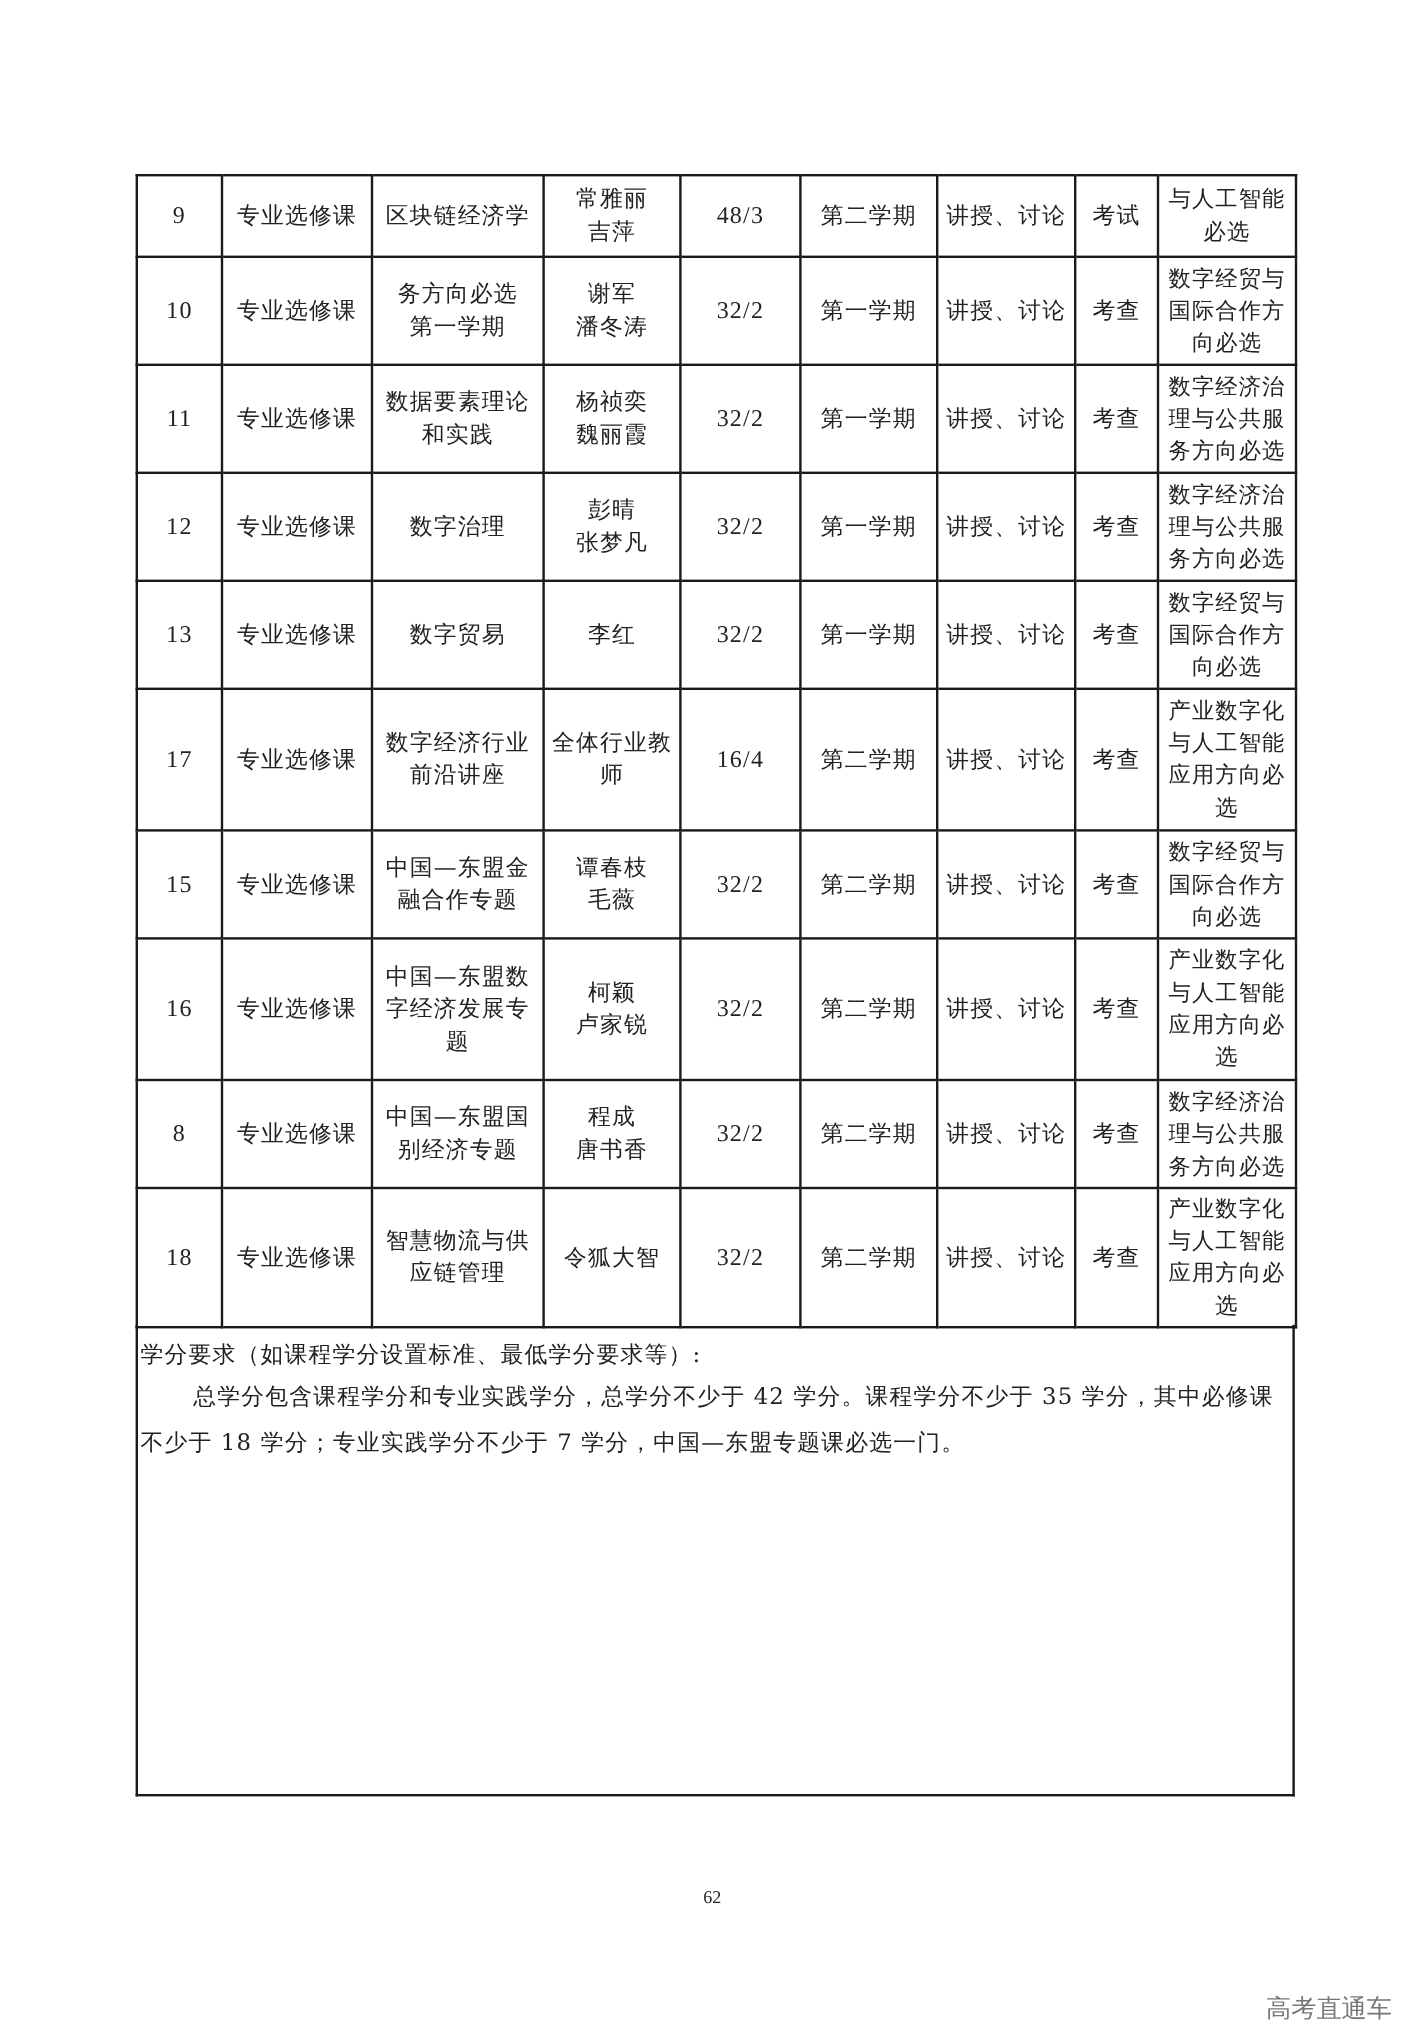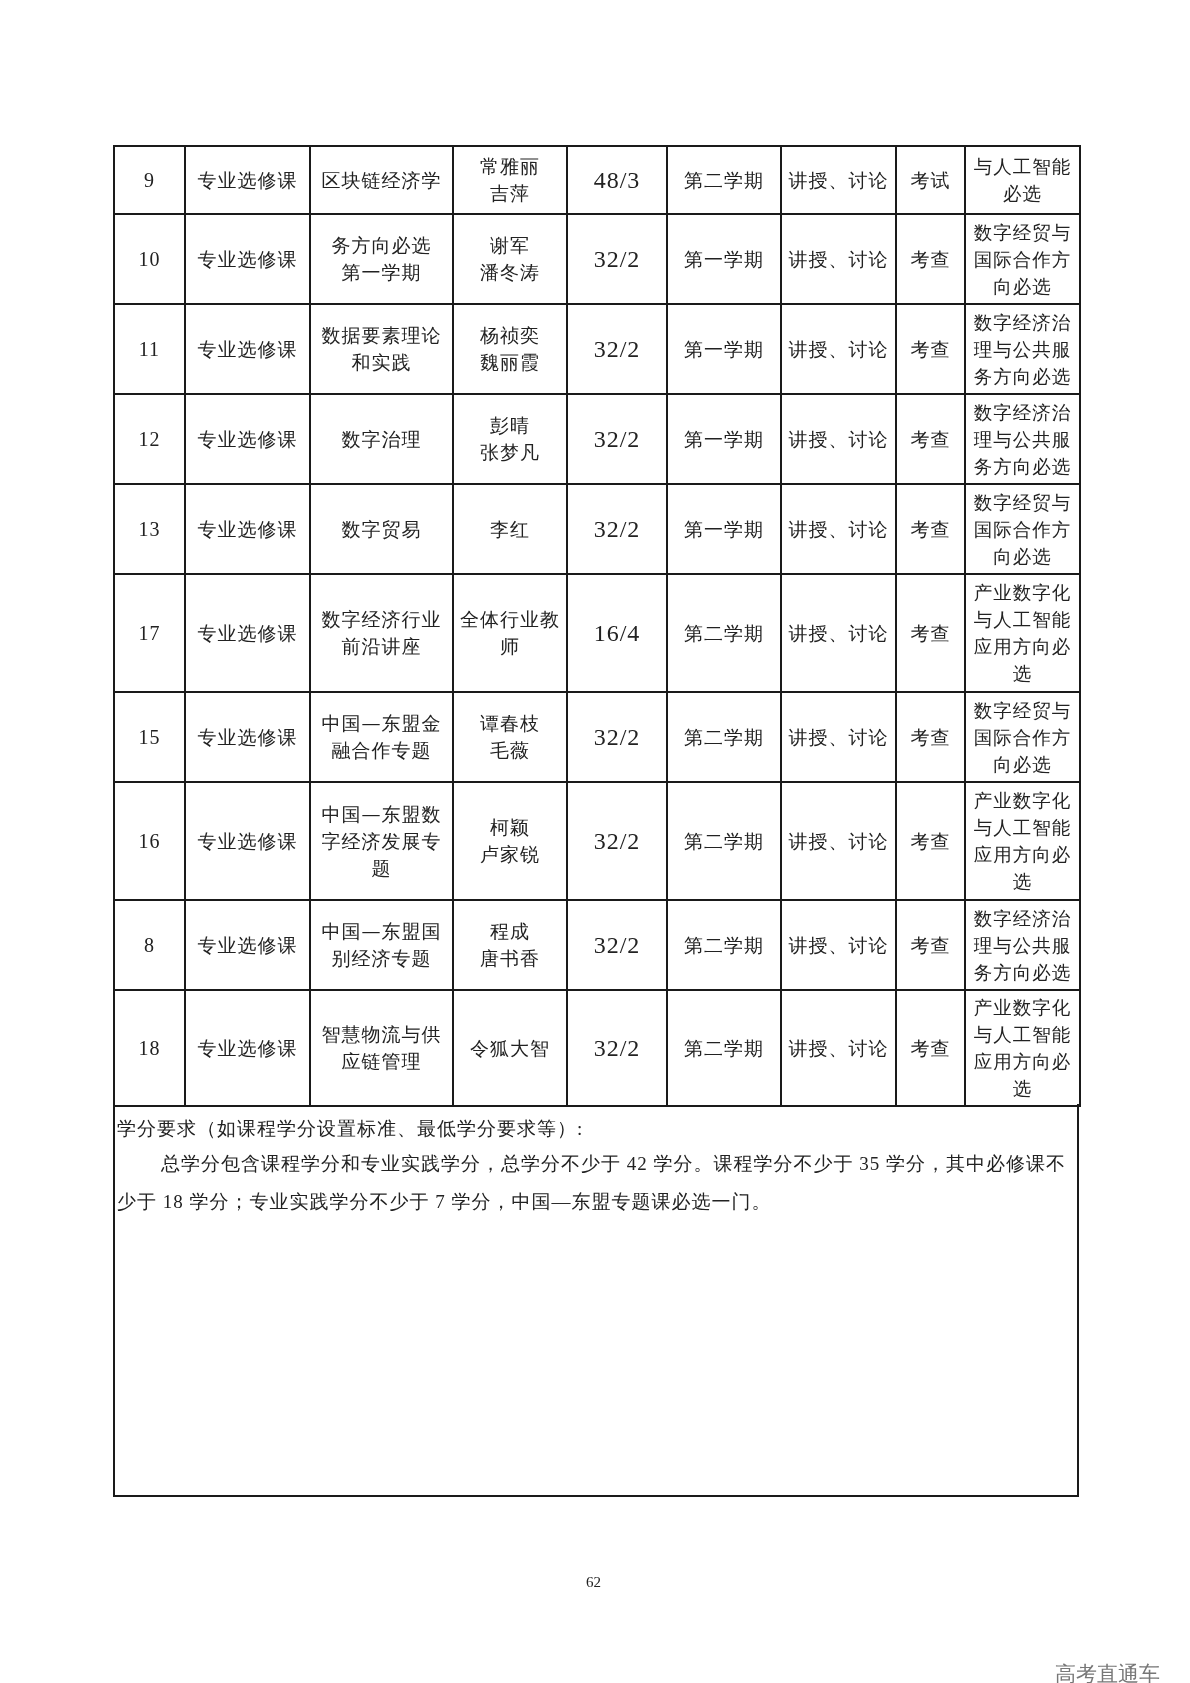--- a/index.html
+++ b/index.html
@@ -14,28 +14,27 @@
   table.courses {
     border-collapse: collapse; width: 966px; table-layout: fixed;
     font-size: 19px;
   }
   table.courses td {
     border: 2px solid #1a1a1a; text-align: center; vertical-align: middle;
     padding: 0 2px; line-height: 27px; letter-spacing: 1px;
     position: relative; box-sizing: border-box;
   }
   td.idx { vertical-align: top; padding-top: 8px; font-family: "Liberation Serif", serif; font-size: 20px; letter-spacing: 0; }
-  td.num { font-family: "Liberation Serif", serif; font-size: 24px; letter-spacing: 0; }
+  td.num { font-family: "Liberation Serif", serif; font-size: 20px; letter-spacing: 0; }
   td.note { font-size: 18.5px; line-height: 27px; letter-spacing: 2px; padding: 0 3px; }
   .multi span { display: block; }
   .credit-box {
     position: absolute; left: 113px; top: 1104px; width: 966px; height: 393px;
     border: 2px solid #1a1a1a; border-top: none; box-sizing: border-box;
     font-size: 19px;
-    font-family: Liberation Serif, serif;
   }
   .credit-heading { position: absolute; left: 2px; top: 12px; letter-spacing: 1px; }
   .credit-body {
     position: absolute; left: 2px; top: 41px; width: 955px;
     line-height: 38px; text-indent: 44px; letter-spacing: 1px;
   }
   .page-number {
     position: absolute; left: 586px; top: 1574px; font-size: 15px;
     font-family: "Liberation Serif", serif;
   }

